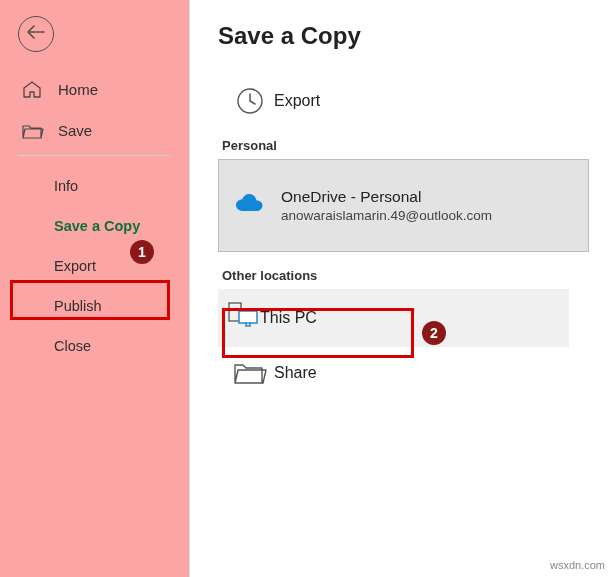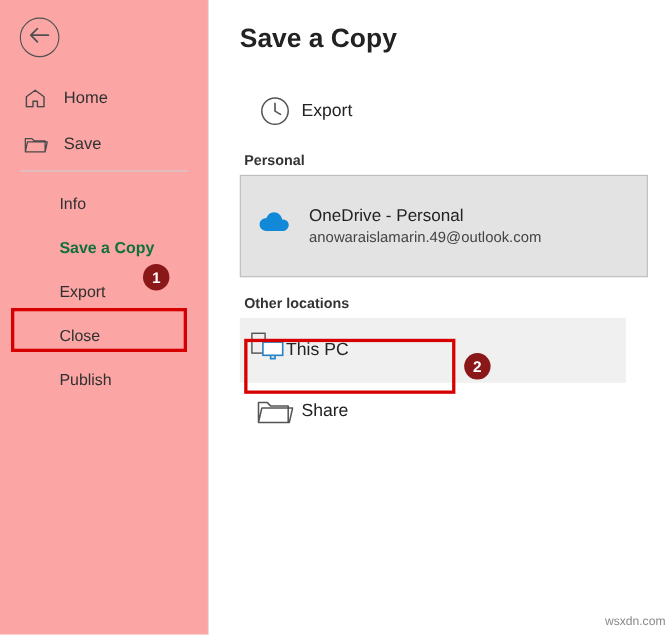--- a/index.html
+++ b/index.html
@@ -152,24 +152,24 @@
     <div class="nav-item">
       <span>Info</span>
     </div>
     <div class="nav-item active">
       <span>Save a Copy</span>
     </div>
     <div class="nav-item">
       <span>Export</span>
     </div>
     <div class="nav-item">
+      <span>Publish</span>
+    </div>
+    <div class="nav-item">
       <span>Close</span>
-    </div>
-    <div class="nav-item">
-      <span>Publish</span>
     </div>
   </div>
 </div>
 
 <div class="main">
   <h1 class="page-title">Save a Copy</h1>
 
   <div class="loc-item">
     <span class="loc-icon">
       <svg width="30" height="30" viewBox="0 0 30 30">

